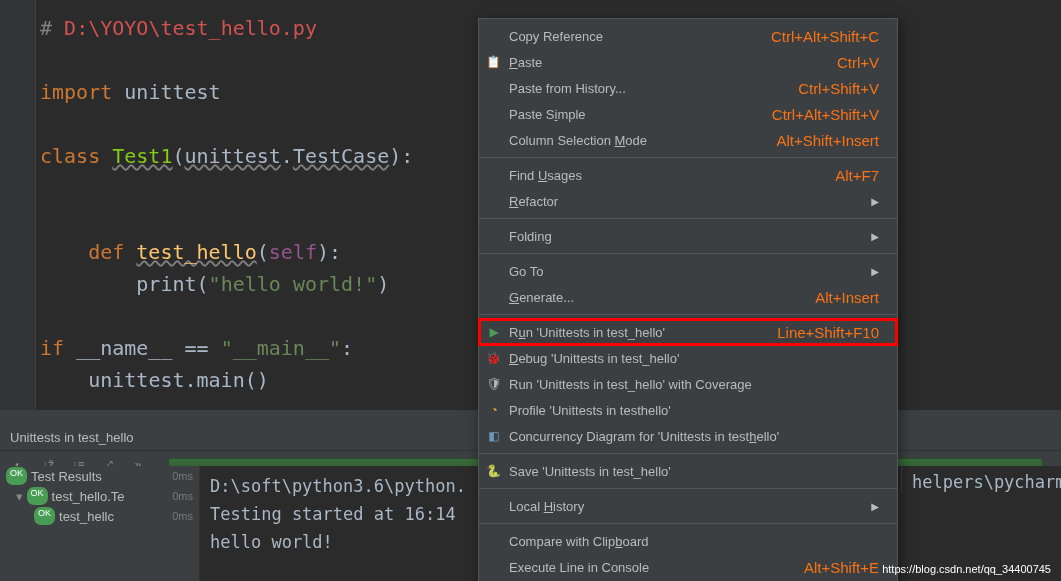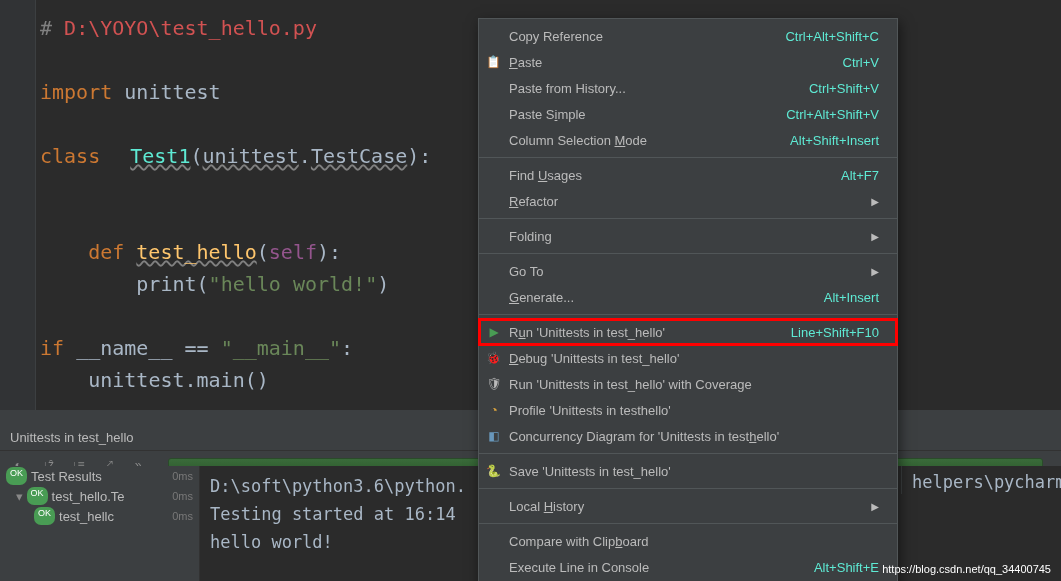--- a/index.html
+++ b/index.html
@@ -24,21 +24,21 @@
   }
   .code {
     font-family: "Consolas", monospace;
     font-size: 20px;
     line-height: 32px;
     white-space: pre;
   }
   .c-comment { color: #808080; }
   .c-key     { color: #cc7832; text-align: center; }
   .c-ident   { color: #a9b7c6; }
-  .c-class   { color: #5eead4; text-decoration: underline wavy #808080; margin-left: 18px; }
+  .c-class   { color: #84cc16; text-decoration: underline wavy #808080; }
   .c-string  { color: #6a8759; }
   .c-func    { color: #ffc66d; text-decoration: underline wavy #808080; }
   .c-self    { color: #94558d; }
   .c-path    { color: #d25252; }
 
   .run-panel {
     position: absolute; left: 0; top: 410px; right: 0; bottom: 0;
     background: #3c3f41;
   }
   .run-tab {
@@ -85,21 +85,21 @@
     box-shadow: 2px 4px 12px rgba(0,0,0,.5);
     padding: 4px 0;
     z-index: 50;
   }
   .mi {
     display: flex; align-items: center;
     height: 26px; padding: 0 18px 0 30px;
     color: #bbbbbb; font-size: 13px; cursor: default;
     position: relative;
   }
-  .mi .sc { margin-left: auto; color: #5eead4; font-size: 13px; }
+  .mi .sc { margin-left: auto; color: #f97316; font-size: 15px; }
   .mi .arrow { margin-left: auto; font-size: 10px; color: #bbbbbb; }
   .sep { height: 1px; background: #515658; margin: 4px 0; padding: 0; pointer-events: none; }
   .mi .ico { position: absolute; left: 7px; width: 16px; height: 16px; display: flex; align-items: center; justify-content: center; font-size: 12px; }
   .mi.red-box { outline: 3px solid #ff0000; outline-offset: -2px; }
   .mnemonic { text-decoration: underline; }
 
   .watermark {
     position: absolute; right: 10px; bottom: 6px;
     color: #ffffff; font-size: 11px; z-index: 100;
   }

